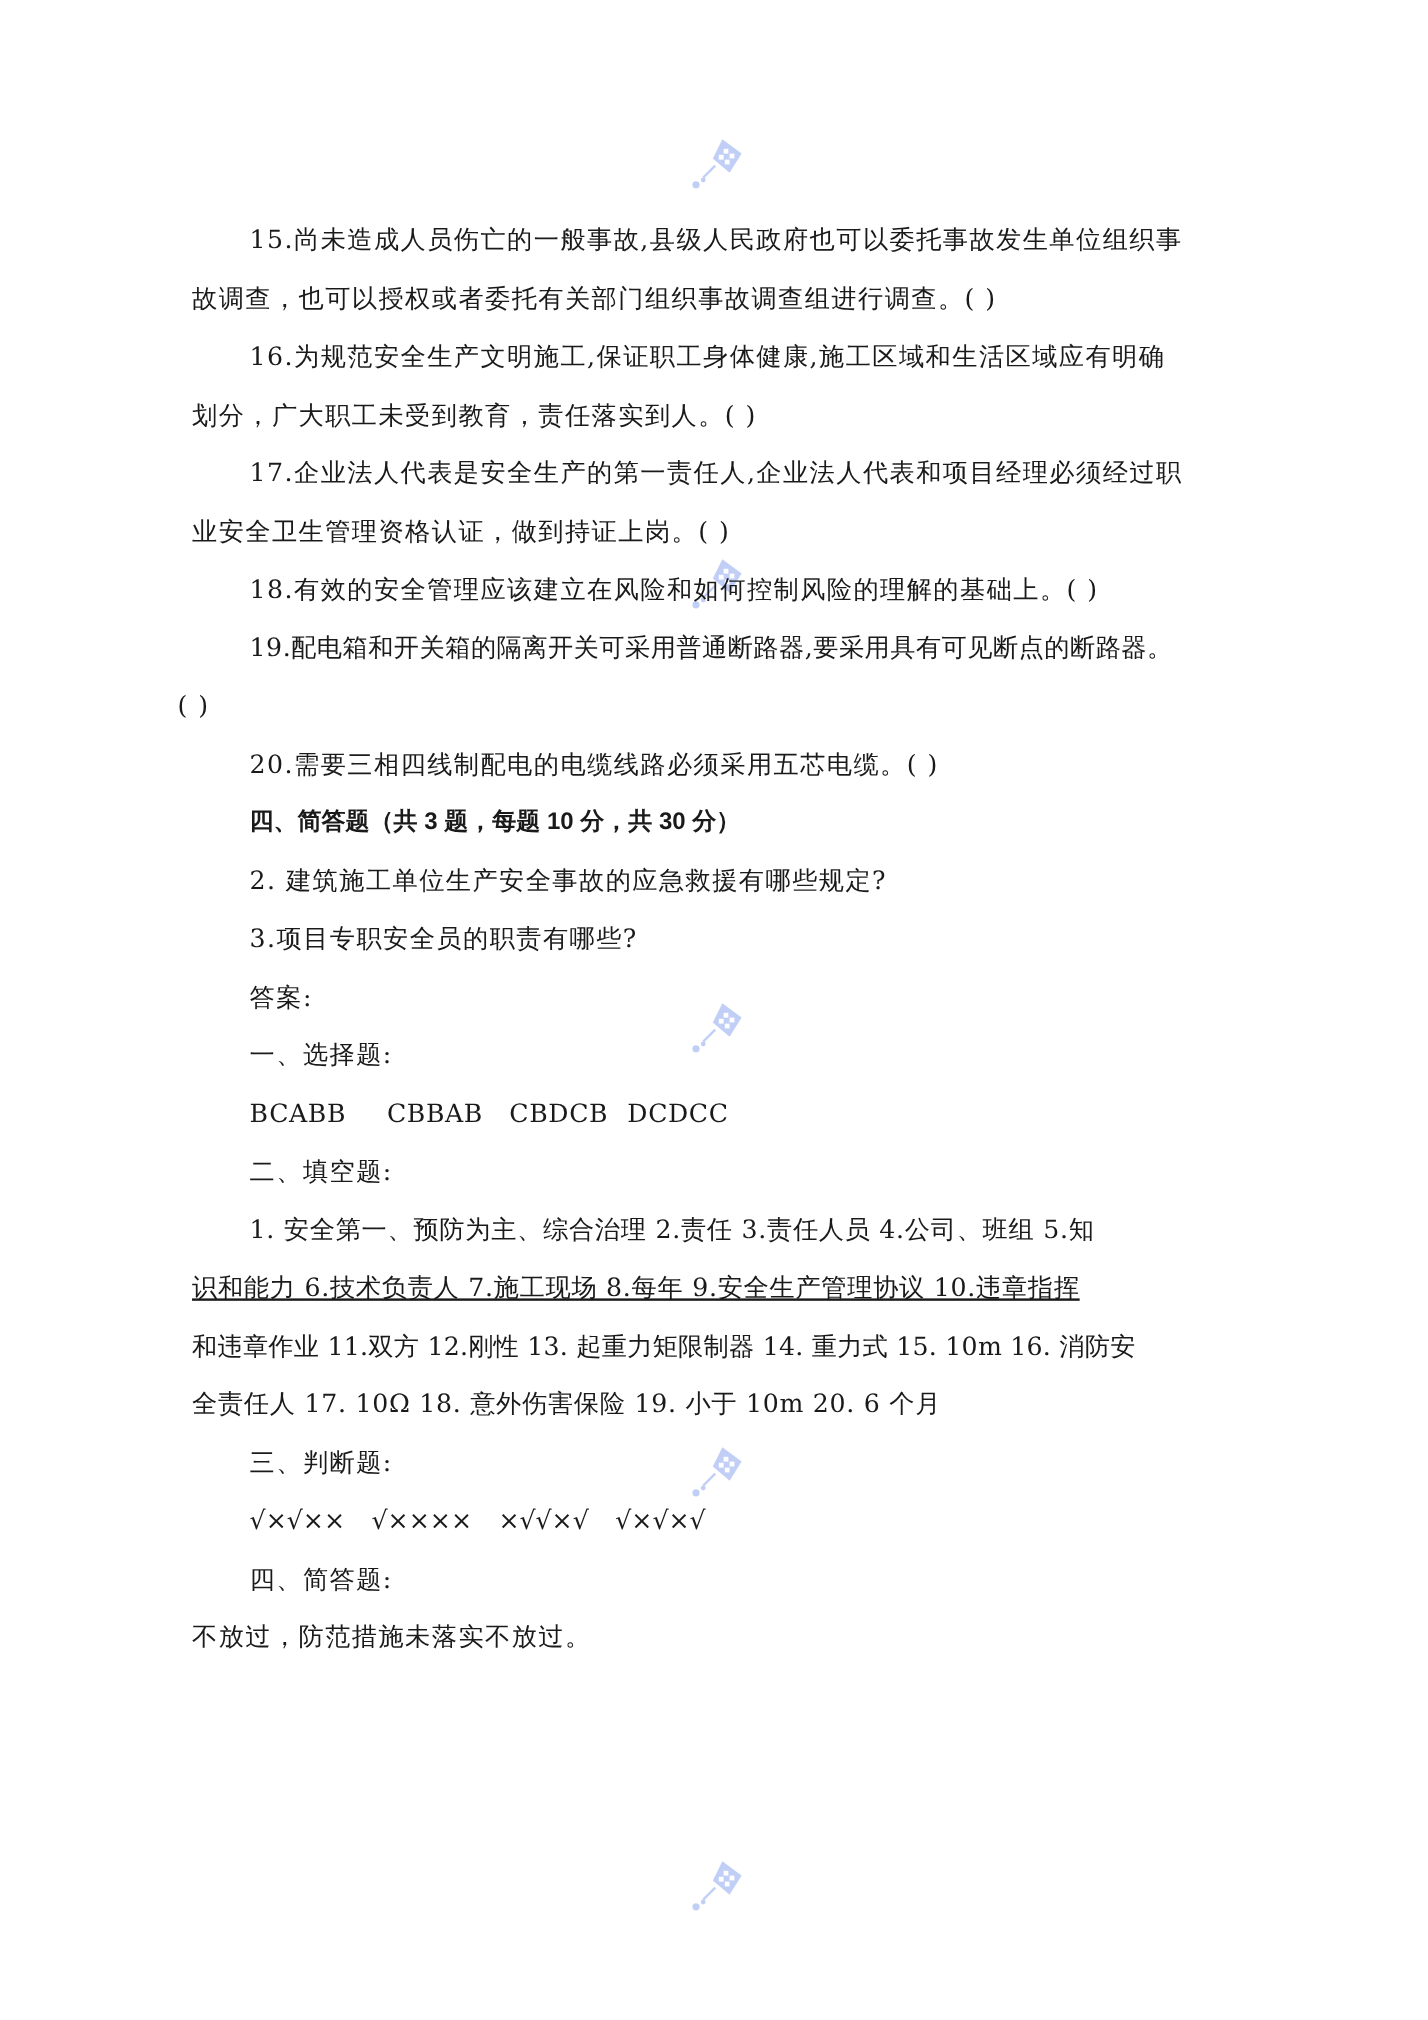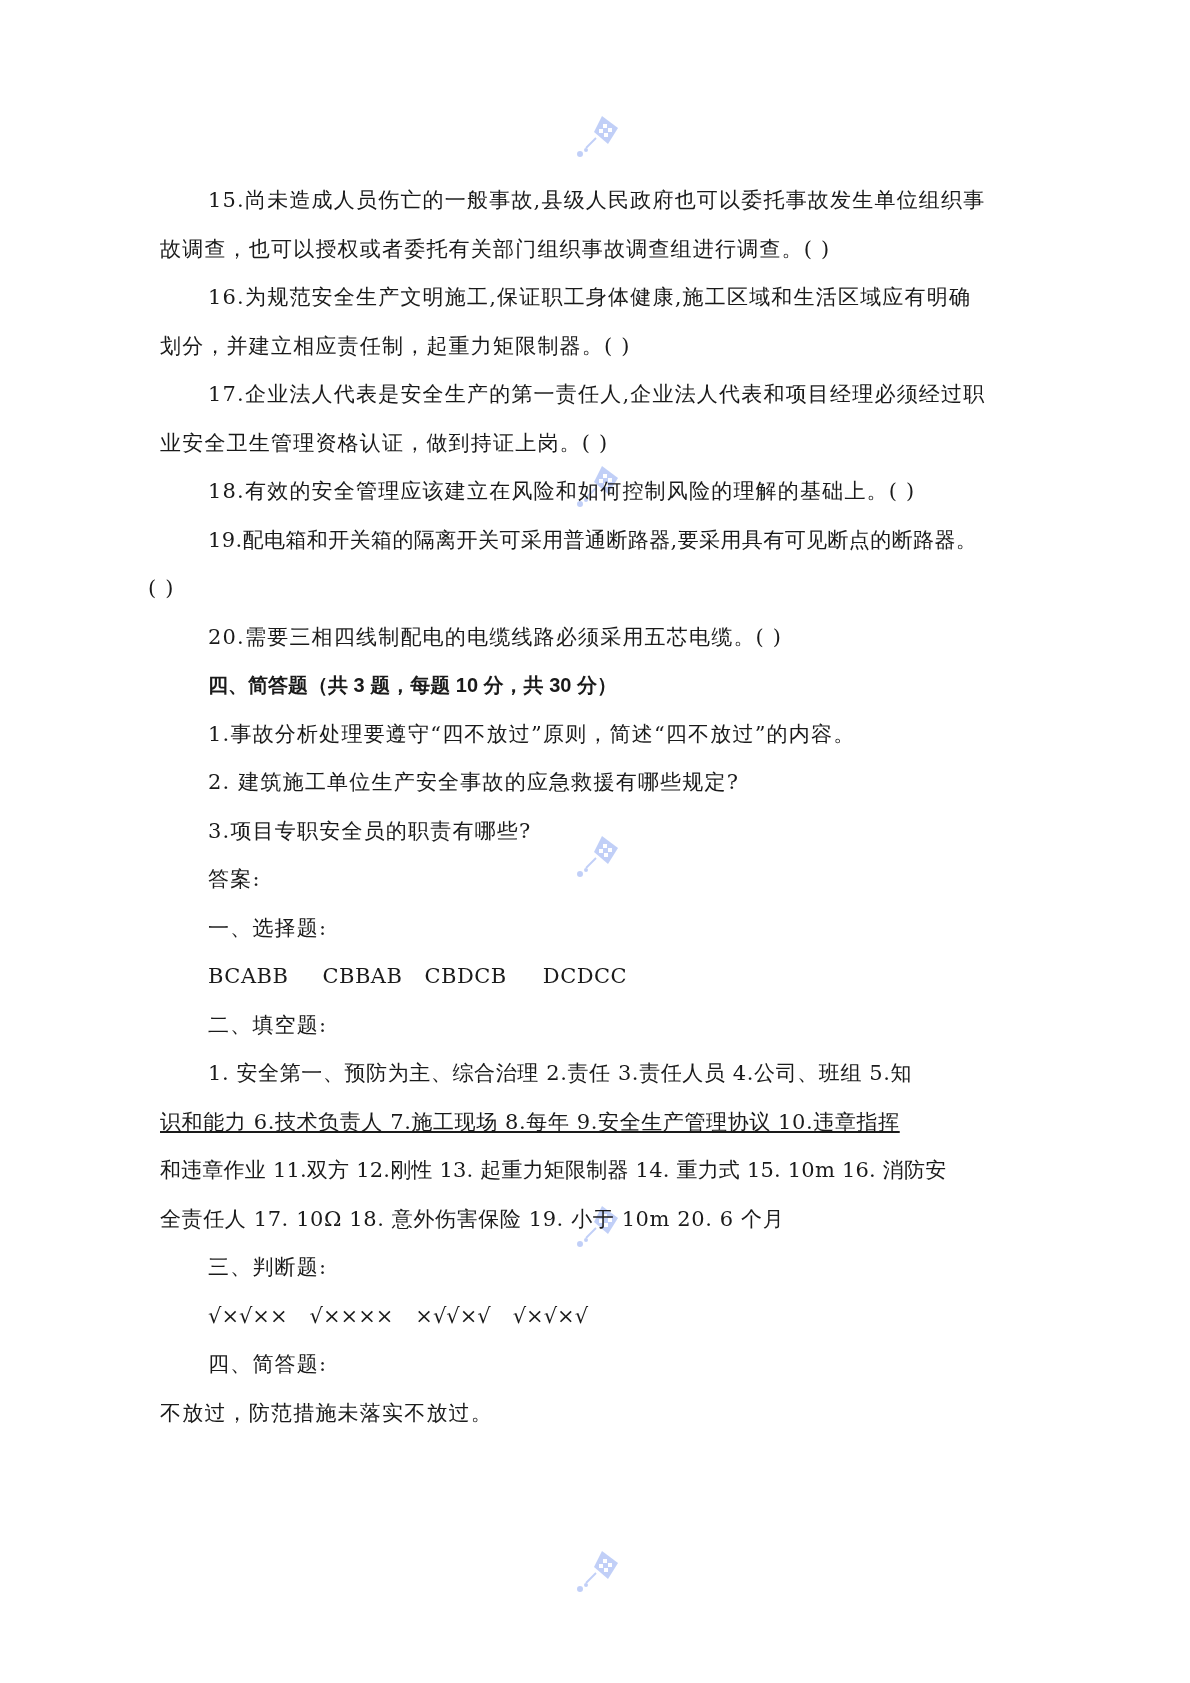--- a/index.html
+++ b/index.html
@@ -93,46 +93,45 @@
   </svg>
 
   <div class="content">
 
     <div>
       <div class="line indent">15.尚未造成人员伤亡的一般事故,县级人民政府也可以委托事故发生单位组织事</div>
       <div class="line">故调查，也可以授权或者委托有关部门组织事故调查组进行调查。(   )</div>
     </div>
     <div>
       <div class="line indent">16.为规范安全生产文明施工,保证职工身体健康,施工区域和生活区域应有明确</div>
-      <div class="line">划分，并建立相应责任制，起重力矩限制器。(   )</div>
+      <div class="line">划分，广大职工未受到教育，责任落实到人。(   )</div>
     </div>
     <div>
       <div class="line indent">17.企业法人代表是安全生产的第一责任人,企业法人代表和项目经理必须经过职</div>
       <div class="line">业安全卫生管理资格认证，做到持证上岗。(   )</div>
     </div>
     <div>
       <div class="line indent">18.有效的安全管理应该建立在风险和如何控制风险的理解的基础上。(   )</div>
     </div>
     <div>
       <div class="line indent" style="letter-spacing:0.4px;">19.配电箱和开关箱的隔离开关可采用普通断路器,要采用具有可见断点的断路器。</div>
       <div class="line" style="margin-left:-12px;">(   )</div>
     </div>
     <div>
       <div class="line indent">20.需要三相四线制配电的电缆线路必须采用五芯电缆。(   )</div>
     </div>
 
     <div class="line indent bold">四、简答题（共 3 题，每题 10 分，共 30 分）</div>
-    <div class="line indent">1.事故分析处理要遵守“四不放过”原则，简述“四不放过”的内容。</div>
     <div class="line indent">2. 建筑施工单位生产安全事故的应急救援有哪些规定?</div>
     <div class="line indent">3.项目专职安全员的职责有哪些?</div>
 
     <div class="line indent">答案:</div>
     <div class="line indent">一、选择题:</div>
     <div class="line indent mono">
-      <span style="margin-right:34px;">BCABB</span><span style="margin-right:22px;">CBBAB</span><span style="margin-right:36px;">CBDCB</span><span>DCDCC</span>
+      <span style="margin-right:34px;">BCABB</span><span style="margin-right:22px;">CBBAB</span><span style="margin-right:16px;">CBDCB</span><span>DCDCC</span>
     </div>
     <div class="line indent">二、填空题:</div>
     <div class="line indent" style="letter-spacing:0.6px;">1. 安全第一、预防为主、综合治理   2.责任   3.责任人员   4.公司、班组   5.知</div>
     <div class="line" style="letter-spacing:0.6px;text-decoration:underline;">识和能力   6.技术负责人   7.施工现场   8.每年   9.安全生产管理协议   10.违章指挥</div>
     <div class="line" style="letter-spacing:0.2px;">和违章作业   11.双方 12.刚性  13. 起重力矩限制器  14. 重力式  15. 10m   16. 消防安</div>
     <div class="line" style="letter-spacing:0.6px;">全责任人  17. 10Ω  18. 意外伤害保险  19. 小于 10m 20. 6 个月</div>
     <div class="line indent">三、判断题:</div>
     <div class="line indent marks">
       <span class="g">√×√××</span><span class="g">√××××</span><span class="g">×√√×√</span><span class="g">√×√×√</span>
     </div>

